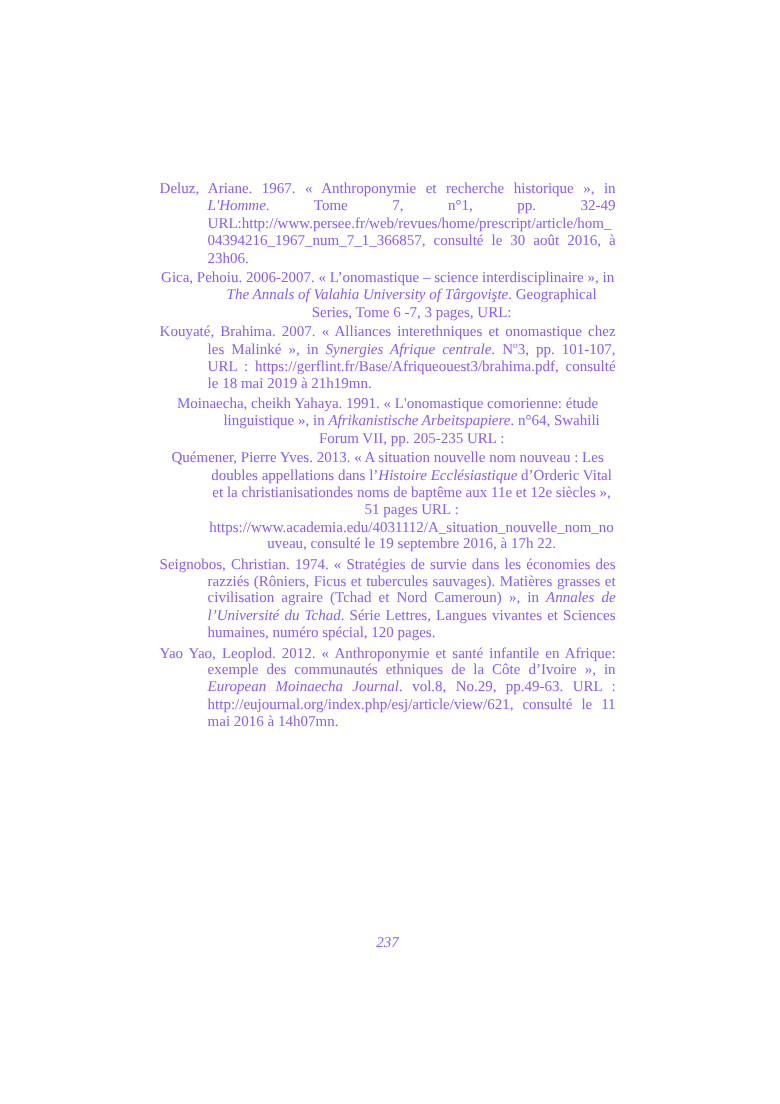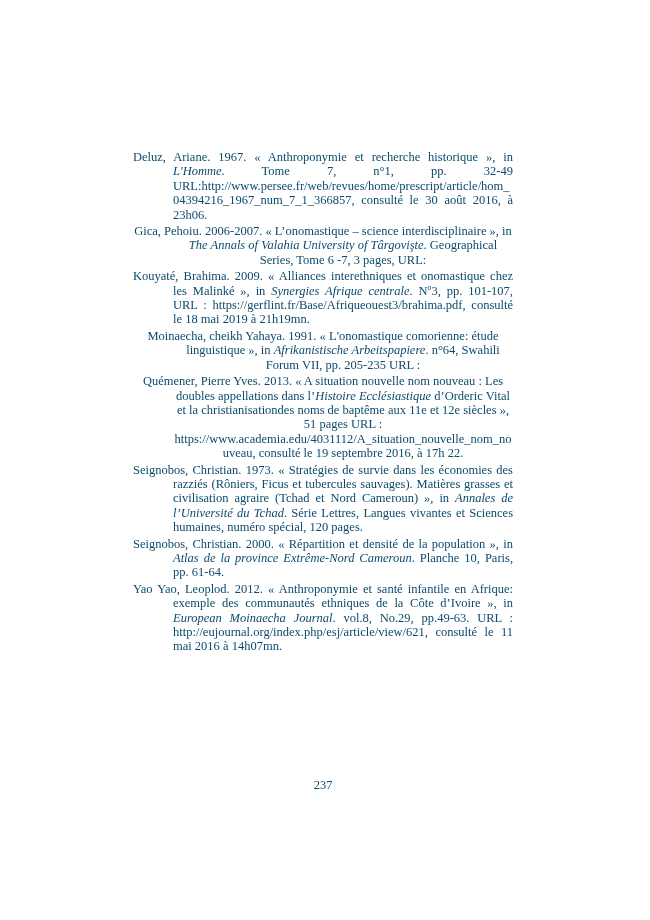--- a/index.html
+++ b/index.html
@@ -7,21 +7,21 @@
     padding: 0;
     background: #ffffff;
   }
   .page {
     position: relative;
     width: 584px;
     height: 920px;
     background: #ffffff;
     overflow: hidden;
     font-family: "Liberation Serif", "DejaVu Serif", serif;
-    color: #0c4a6e;
+    color: #8b5cf6;
   }
   .text-block {
     position: absolute;
     left: 133px;
     top: 150px;
     width: 380px;
   }
   .ref {
     font-size: 12.5px;
     line-height: 14.4px;
@@ -40,41 +40,41 @@
     line-height: 0;
   }
   .page-number {
     position: absolute;
     left: 133px;
     top: 778px;
     width: 380px;
     text-align: center;
     font-size: 12.5px;
     line-height: 14.4px;
+    font-style: italic;
   }
 </style>
 </head>
 <body>
 
 <div class="page">
   <div class="text-block">
 
     <p class="ref justify"><span>Deluz, Ariane. 1967. « Anthroponymie et recherche historique », in </span><span class="it">L'Homme</span><span>. Tome 7, n°1, pp. 32-49 URL:http://www.persee.fr/web/revues/home/prescript/article/hom_04394216_1967_num_7_1_366857, consulté le 30 août 2016, à 23h06.</span></p>
 
     <p class="ref left"><span>Gica, Pehoiu. 2006-2007. « L’onomastique – science interdisciplinaire », in </span><span class="it">The Annals of Valahia University of Târgovişte</span><span>. Geographical Series, Tome 6 -7, 3 pages, URL:</span><br></p>
 
-    <p class="ref justify"><span>Kouyaté, Brahima. 2009. « Alliances interethniques et onomastique chez les Malinké », in </span><span class="it">Synergies Afrique centrale</span><span>. N</span><span class="sup">o</span><span>3, pp. 101-107, URL : https://gerflint.fr/Base/Afriqueouest3/brahima.pdf, consulté le 18 mai 2019 à 21h19mn.</span></p>
+    <p class="ref justify"><span>Kouyaté, Brahima. 2007. « Alliances interethniques et onomastique chez les Malinké », in </span><span class="it">Synergies Afrique centrale</span><span>. N</span><span class="sup">o</span><span>3, pp. 101-107, URL : https://gerflint.fr/Base/Afriqueouest3/brahima.pdf, consulté le 18 mai 2019 à 21h19mn.</span></p>
 
     <p class="ref left"><span>Moinaecha, cheikh Yahaya. 1991. « L'onomastique comorienne: étude linguistique », in </span><span class="it">Afrikanistische Arbeitspapiere</span><span>. n°64, Swahili Forum VII, pp. 205-235 URL :</span><br></p>
 
     <p class="ref left"><span>Quémener, Pierre Yves. 2013. « A situation nouvelle nom nouveau : Les doubles appellations dans l’</span><span class="it">Histoire Ecclésiastique</span><span> d’Orderic Vital et la christianisationdes noms de baptême aux 11e et 12e siècles », 51 pages URL :</span><br><span>https://www.academia.edu/4031112/A_situation_nouvelle_nom_nouveau, consulté le 19 septembre 2016, à 17h 22.</span></p>
 
 
-    <p class="ref justify"><span>Seignobos, Christian. 1973. « Stratégies de survie dans les économies des razziés (Rôniers, Ficus et tubercules sauvages). Matières grasses et civilisation agraire (Tchad et Nord Cameroun) », in </span><span class="it">Annales de l’Université du Tchad</span><span>. Série Lettres, Langues vivantes et Sciences humaines, numéro spécial, 120 pages.</span></p>
+    <p class="ref justify"><span>Seignobos, Christian. 1974. « Stratégies de survie dans les économies des razziés (Rôniers, Ficus et tubercules sauvages). Matières grasses et civilisation agraire (Tchad et Nord Cameroun) », in </span><span class="it">Annales de l’Université du Tchad</span><span>. Série Lettres, Langues vivantes et Sciences humaines, numéro spécial, 120 pages.</span></p>
 
-    <p class="ref justify"><span>Seignobos, Christian. 2000. « Répartition et densité de la population », in </span><span class="it">Atlas de la province Extrême-Nord Cameroun</span><span>. Planche 10, Paris, pp. 61-64.</span></p>
 
     <p class="ref justify"><span>Yao Yao, Leoplod. 2012. « Anthroponymie et santé infantile en Afrique: exemple des communautés ethniques de la Côte d’Ivoire », in </span><span class="it">European Moinaecha Journal</span><span>. vol.8, No.29, pp.49-63. URL : http://eujournal.org/index.php/esj/article/view/621, consulté le 11 mai 2016 à 14h07mn.</span></p>
 
   </div>
 
   <div class="page-number">237</div>
 </div>
 
 </body></html>

